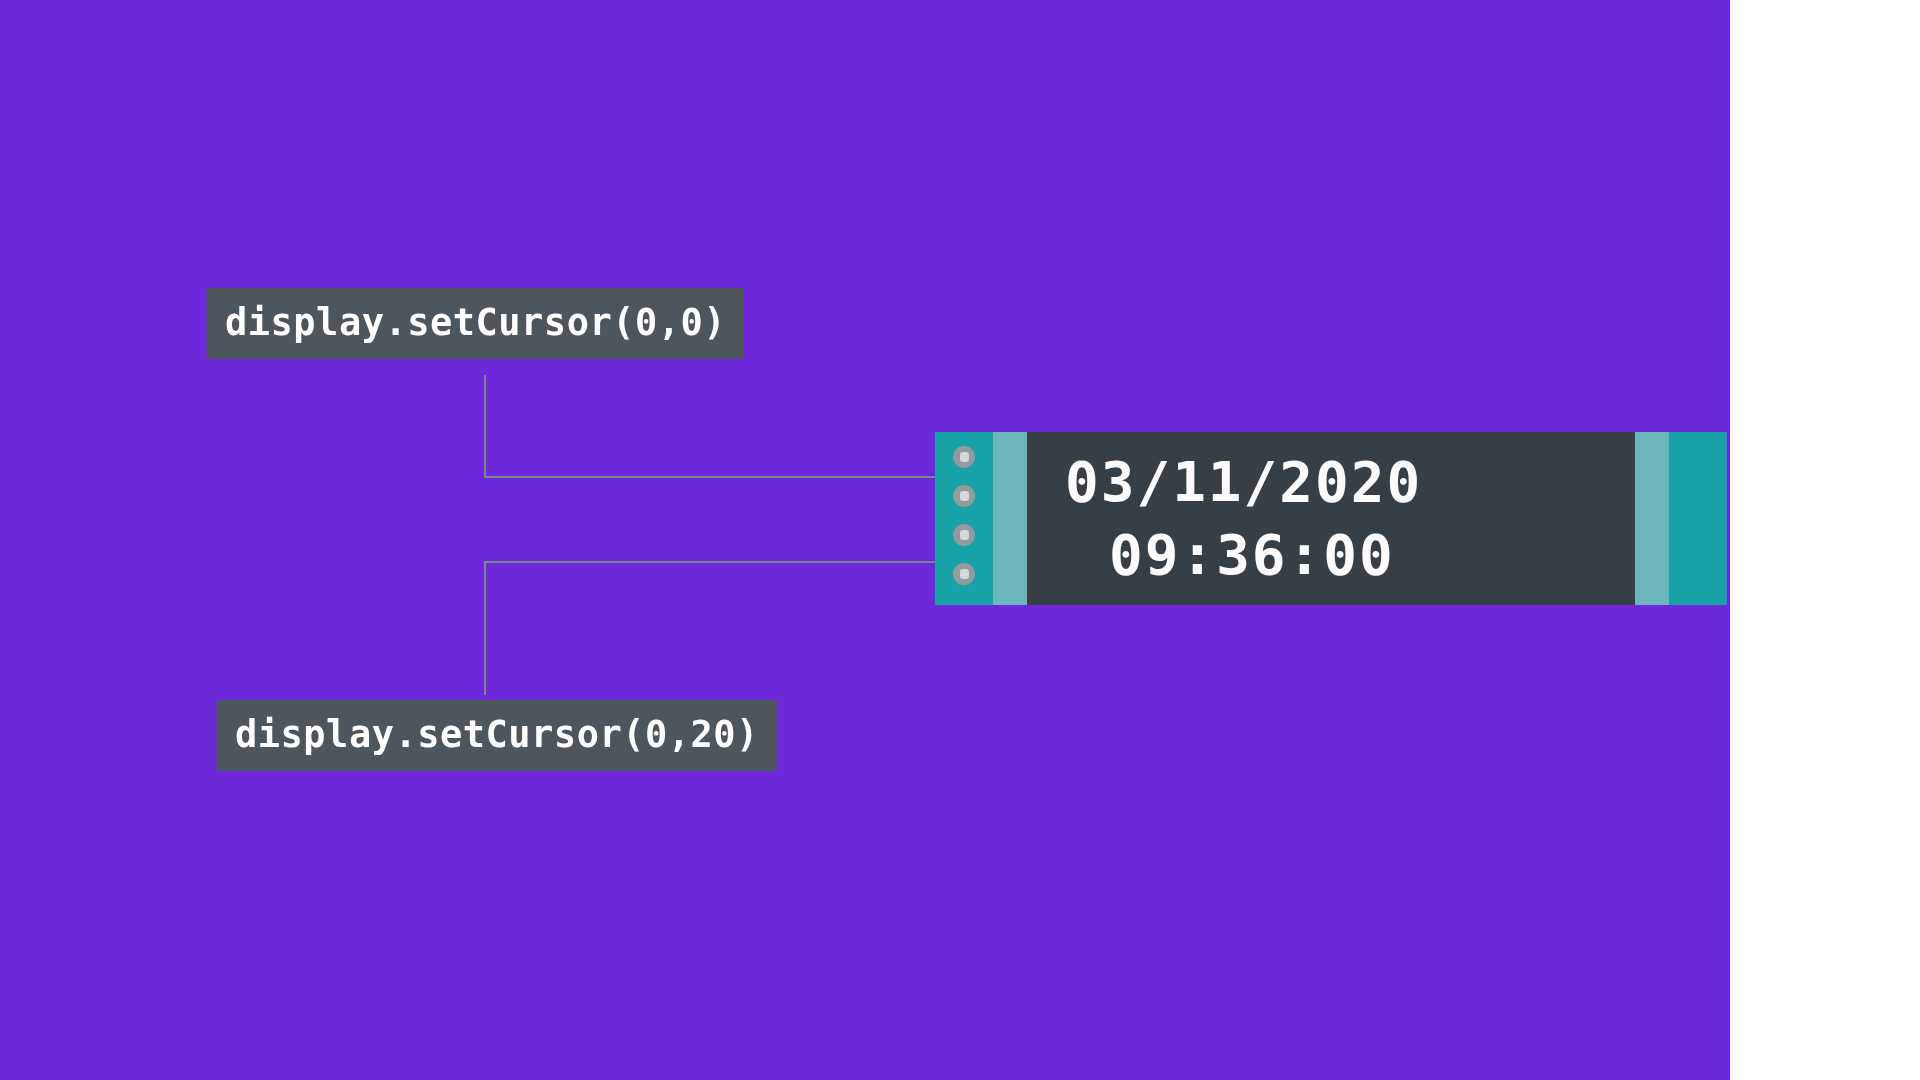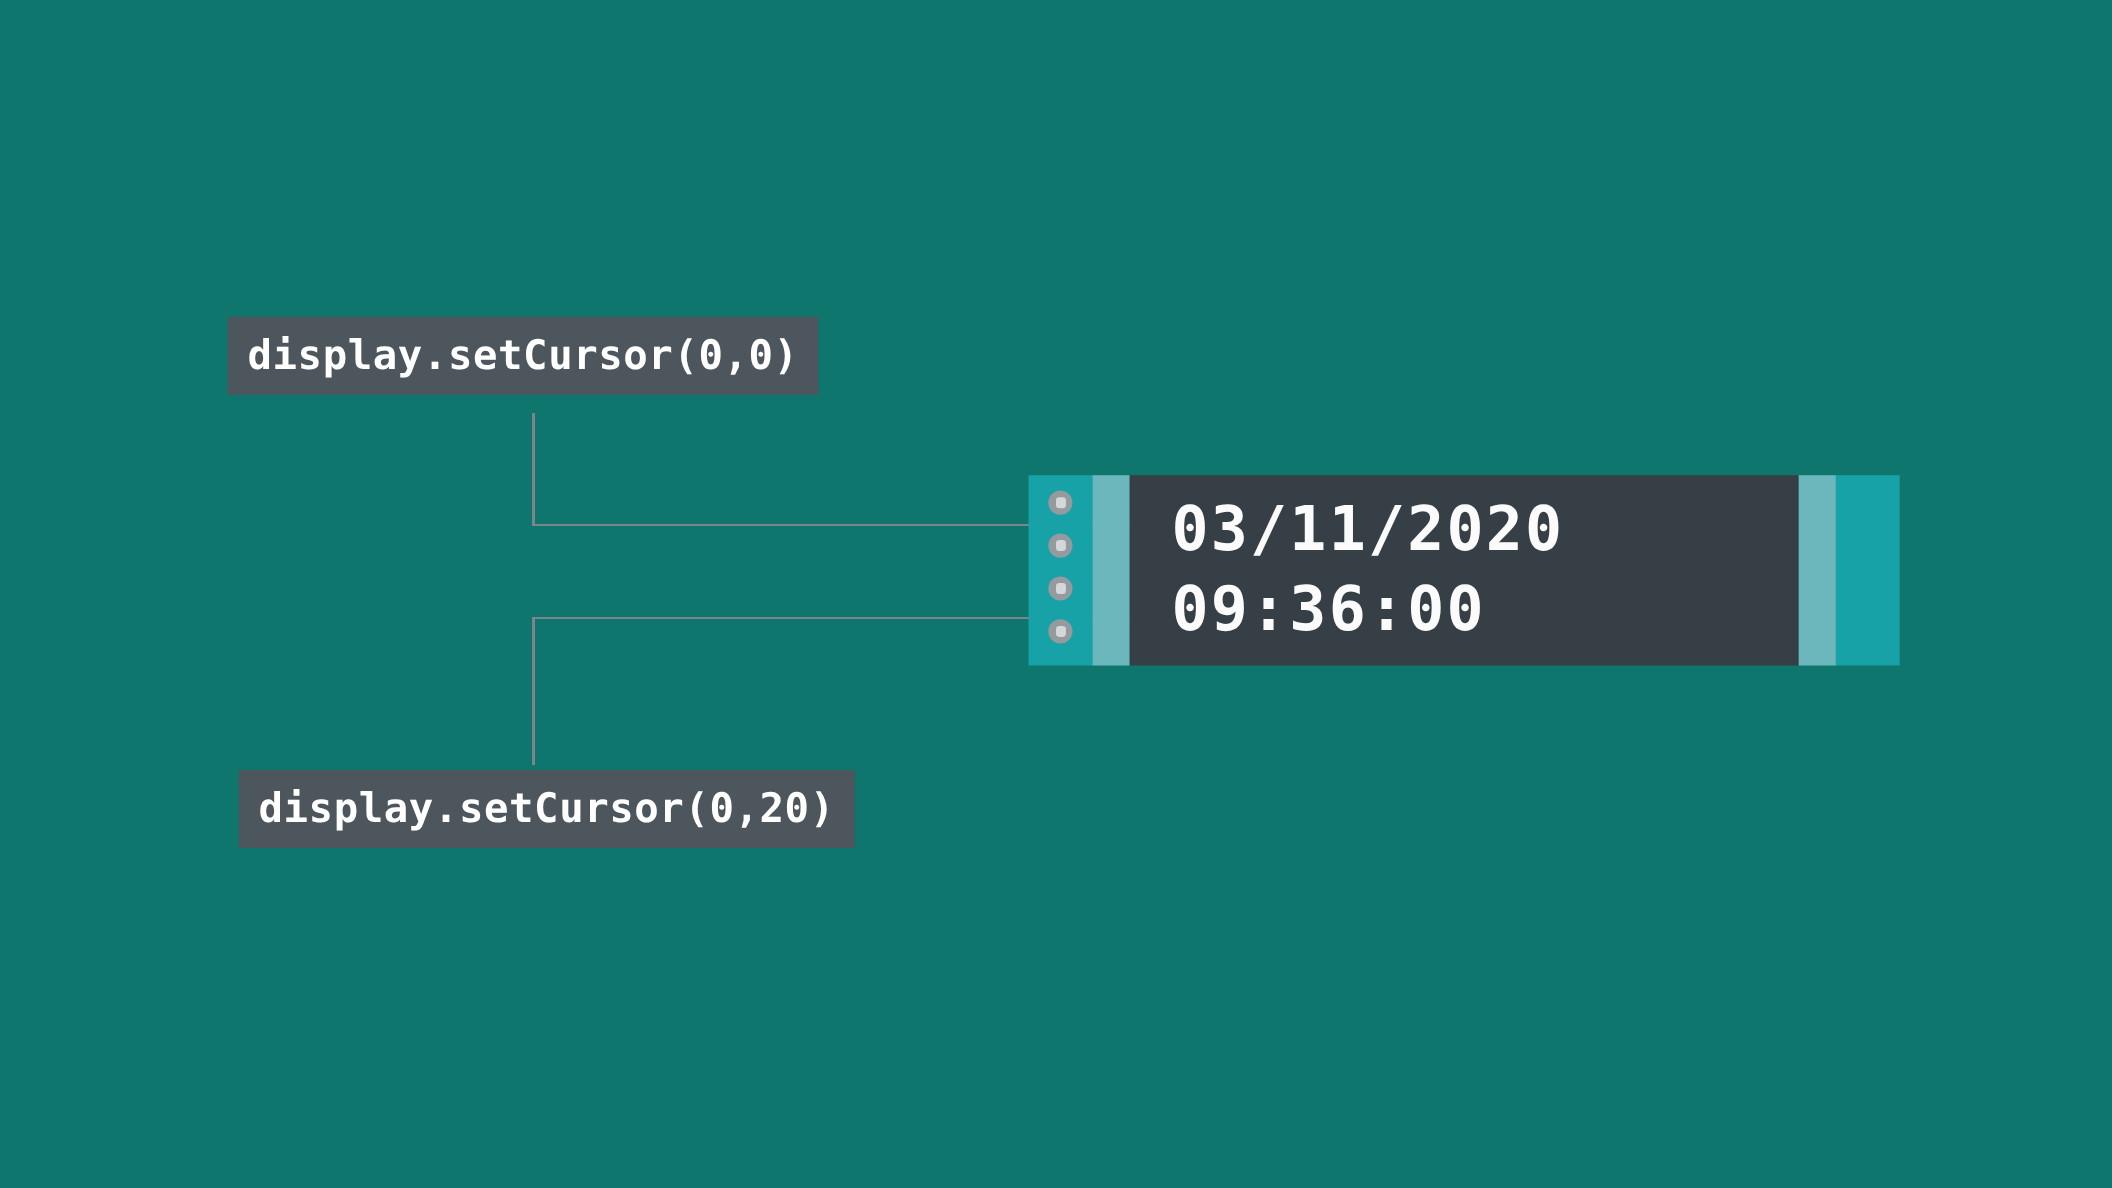--- a/index.html
+++ b/index.html
@@ -3,23 +3,23 @@
 <meta charset="utf-8">
 <title>LCD setCursor annotation</title>
 <style>
   html, body {
     margin: 0;
     padding: 0;
     background: #ffffff;
   }
   #stage {
     position: relative;
-    width: 1920px;
+    width: 1730px;
     height: 1080px;
-    background: #0f766e;
+    background: #6d28d9;
     overflow: hidden;
     font-family: "DejaVu Sans Mono", "Liberation Mono", monospace;
   }
 
   
   .leader-svg {
     position: absolute;
     left: 0;
     top: 0;
     width: 1920px;
@@ -126,21 +126,21 @@
     left: 38px;
     color: #fbfbfb;
     font-family: "DejaVu Sans Mono", "Liberation Mono", monospace;
     font-size: 56px;
     font-weight: bold;
     letter-spacing: 2px;
     line-height: 1;
     white-space: nowrap;
   }
   #lcd-line-1 { top: 22px; }
-  #lcd-line-2 { top: 95px; }
+  #lcd-line-2 { top: 95px; margin-left: 44px; }
 </style>
 </head>
 <body>
 
 <div id="stage">
 
   <svg class="leader-svg" viewBox="0 0 1920 1080" xmlns="http://www.w3.org/2000/svg">
     <path class="leader-path" d="M 485 375 L 485 477 L 1045 477"></path>
     <path class="leader-path" d="M 485 695 L 485 562 L 1045 562"></path>
   </svg>

